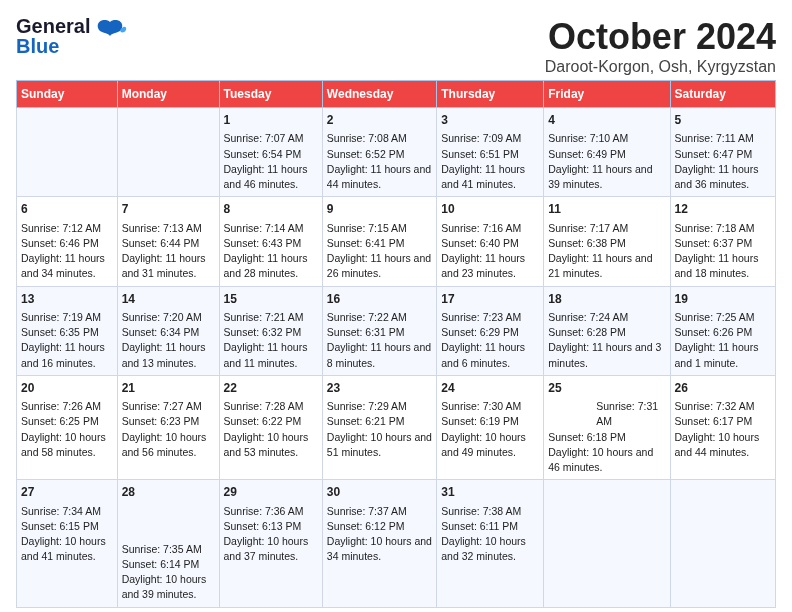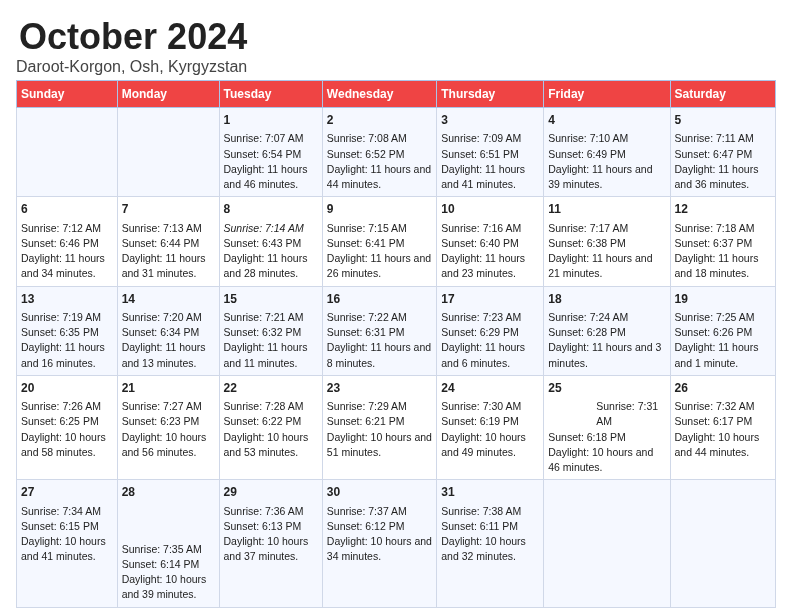--- a/index.html
+++ b/index.html
@@ -90,20 +90,32 @@
     }
     .logo-bird {
       margin-left: 2px;
       margin-top: -4px;
     }
   </style>
 </head>
 <body>
 
 <div class="header">
+  <div class="logo-wrapper">
+    <div class="logo-name">
+      <span class="logo-general">General</span>
+      <span class="logo-blue">Blue</span>
+    </div>
+    <div class="logo-bird">
+      <svg width="36" height="36" viewBox="0 0 36 36">
+        <path d="M18 8 C22 4, 32 6, 30 14 C28 20, 20 18, 18 22 C16 18, 8 20, 6 14 C4 6, 14 4, 18 8Z" fill="#1565c0"></path>
+        <path d="M30 14 C34 10, 36 16, 32 18 C30 19, 28 18, 28 16Z" fill="#42a5f5"></path>
+      </svg>
+    </div>
+  </div>
   <div class="title-block">
     <div class="month-title">October 2024</div>
     <div class="location">Daroot-Korgon, Osh, Kyrgyzstan</div>
   </div>
 </div>
 
 <table>
   <thead>
     <tr>
     <th>Sunday</th>
@@ -158,21 +170,21 @@
           <span style="display: block;">Daylight: 11 hours and 34 minutes.</span>
         </td>
         <td>
           <span class="day-num">7</span>
           <span style="display: block;">Sunrise: 7:13 AM</span>
           <span style="display: block;">Sunset: 6:44 PM</span>
           <span style="display: block;">Daylight: 11 hours and 31 minutes.</span>
         </td>
         <td>
           <span class="day-num">8</span>
-          <span style="display: block; font-style: italic;">Sunrise: 7:14 AM</span>
+          <span style="display: block;">Sunrise: 7:14 AM</span>
           <span style="display: block;">Sunset: 6:43 PM</span>
           <span style="display: block;">Daylight: 11 hours and 28 minutes.</span>
         </td>
         <td>
           <span class="day-num">9</span>
           <span style="display: block;">Sunrise: 7:15 AM</span>
           <span style="display: block;">Sunset: 6:41 PM</span>
           <span style="display: block;">Daylight: 11 hours and 26 minutes.</span>
         </td>
         <td>

